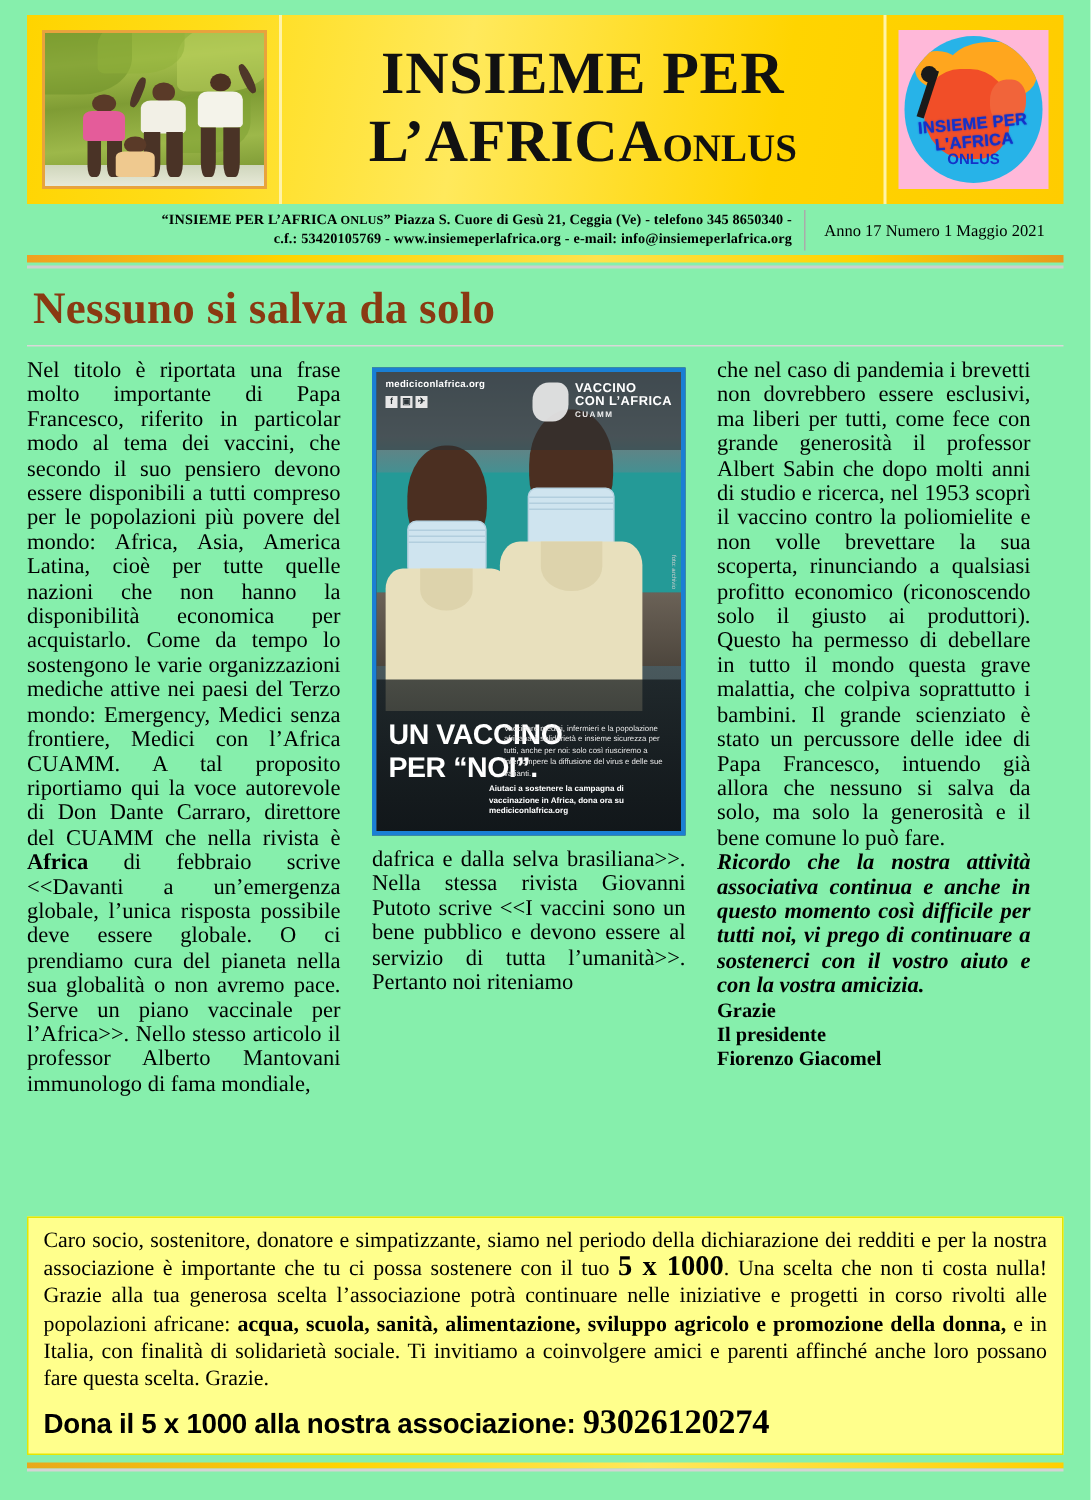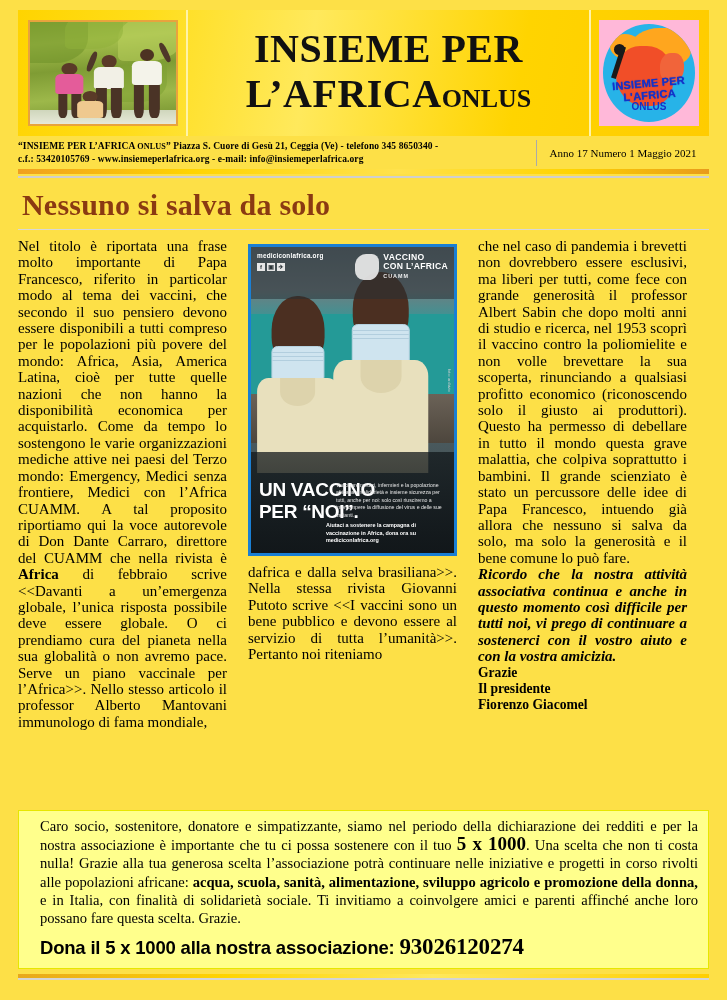--- a/index.html
+++ b/index.html
@@ -1,20 +1,20 @@
 <!DOCTYPE html>
 <html><head>
 <meta charset="utf-8">
 <style>
   html,body{margin:0;padding:0;background:#fff;}
   body{width:727px;height:1000px;overflow:hidden;
        font-family:"Liberation Serif",serif;color:#000;}
 
   .page{position:relative;width:727px;height:1000px;box-sizing:border-box;
-        padding:10px 18px 0 18px;background:#fde047;}
+        padding:10px 18px 0 18px;background:#86efac;}
 
   
   .masthead{position:relative;height:126px;
             background:linear-gradient(100deg,#ffd400 0%,#ffdd1a 18%,#ffe95c 42%,#ffd400 72%,#ffcc00 100%);
             display:flex;align-items:stretch;overflow:hidden;}
   .mh-photo{width:168px;flex:0 0 168px;padding:10px 8px 10px 10px;box-sizing:border-box;}
   .photo-frame{width:100%;height:100%;border:2px solid #e8a33d;box-sizing:border-box;
                position:relative;overflow:hidden;
                background:linear-gradient(175deg,#8fae3a 0%,#a8c24e 20%,#7f9c34 45%,#9db84a 70%,#6f8c2c 100%);}
   .pf-leaf{position:absolute;border-radius:50% 10% 50% 10%;opacity:.55;}
@@ -54,21 +54,21 @@
   .logo-text{position:absolute;left:0;right:0;top:54%;text-align:center;
              font-family:"Liberation Sans",sans-serif;font-weight:bold;
              font-size:11px;color:#1432c8;letter-spacing:.2px;
              transform:rotate(-5deg);text-shadow:0 0 1px #1432c8;}
   .logo-sub{position:absolute;left:0;right:0;top:76%;text-align:center;
             font-family:"Liberation Sans",sans-serif;font-weight:bold;
             font-size:10px;color:#1432c8;}
 
   
   .contactbar{display:flex;align-items:center;padding:4px 0 3px 0;}
-  .cb-left{flex:1 1 auto;text-align:left;border-right:1px solid #aaa;
+  .cb-left{flex:1 1 auto;text-align:right;border-right:1px solid #aaa;
            padding-right:8px;}
   .cb-left div{font-family:"Liberation Serif",serif;font-weight:bold;
                font-size:9.5px;line-height:13px;letter-spacing:.1px;}
   .cb-right{flex:0 0 172px;text-align:center;
             font-family:"Liberation Serif",serif;font-size:11px;}
   .sc{font-size:8.2px;}
 
   .rule-yellow{height:5px;
      background:linear-gradient(90deg,#f0a020 0%,#ffd400 25%,#ffe24d 55%,#ffd400 80%,#e89a1c 100%);}
   .rule-grey{height:2px;background:#cfcfcf;margin-top:2px;}
@@ -134,21 +134,21 @@
           font-family:"Liberation Sans",sans-serif;font-size:5.2px;
           line-height:7.4px;color:#e6e6e6;}
   .p-cta{position:absolute;right:8px;bottom:8px;width:120px;
          font-family:"Liberation Sans",sans-serif;font-weight:bold;
          font-size:5.4px;line-height:7.6px;color:#fff;}
   .p-side{position:absolute;right:2px;top:40%;font-size:4px;color:#cfcfcf;
           writing-mode:vertical-rl;font-family:"Liberation Sans",sans-serif;}
 
   
   .appeal{margin-top:6px;background:#ffff8c;border:1px solid #e6e600;
-          padding:6px 10px 8px 21px;box-sizing:border-box;}
+          padding:6px 10px 8px 10px;box-sizing:border-box;}
   .appeal p{margin:0;text-align:justify;
             font-family:"Liberation Serif",serif;
             font-size:14.6px;line-height:18.2px;}
   .appeal b{font-weight:bold;}
   .big5{font-weight:bold;font-size:19px;}
   .cta-line{margin-top:7px;
             font-family:"Liberation Sans",sans-serif;font-weight:bold;
             font-size:18.5px;letter-spacing:-.2px;}
   .cta-line .code{font-family:"Liberation Serif",serif;font-weight:bold;font-size:23px;}
   .botrule{height:4px;margin-top:5px;

